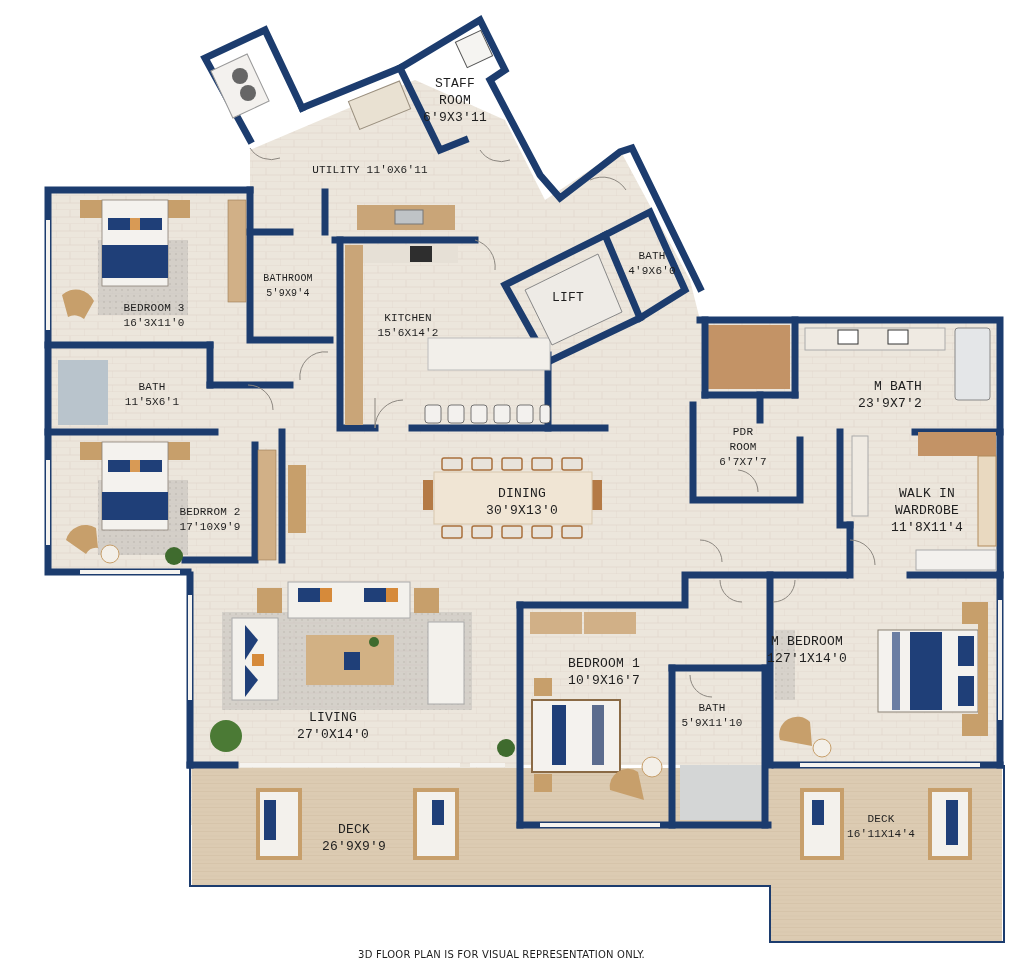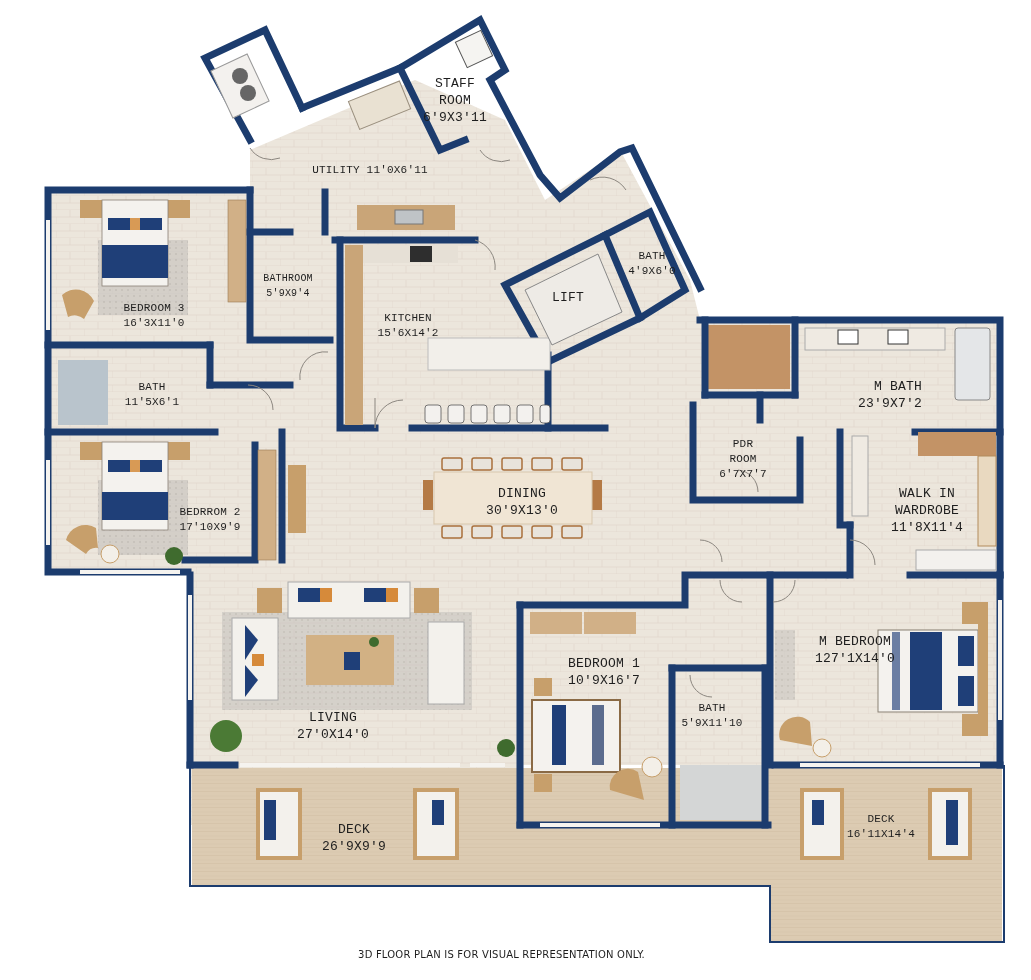--- a/index.html
+++ b/index.html
@@ -319,21 +319,21 @@
 <div class="label" style="left:652px; top:264px;">
   <span class="name">BATH</span>
   <span class="dim">4'9X6'0</span>
 </div>
 
 <div class="label big" style="left:890px; top:395px;text-align:right;">
   <span class="name">M BATH</span>
   <span class="dim">23'9X7'2</span>
 </div>
 
-<div class="label" style="left:743px; top:447px;margin-top:12px;">
+<div class="label" style="left:743px; top:447px;">
   <span class="name">PDR</span>
   <span class="name">ROOM</span>
   <span class="dim">6'7X7'7</span>
 </div>
 
 <div class="label big" style="left:927px; top:510px;">
   <span class="name">WALK IN</span>
   <span class="name">WARDROBE</span>
   <span class="dim">11'8X11'4</span>
 </div>
@@ -351,21 +351,21 @@
 <div class="label big" style="left:604px; top:672px;">
   <span class="name">BEDROOM 1</span>
   <span class="dim">10'9X16'7</span>
 </div>
 
 <div class="label" style="left:712px; top:716px;">
   <span class="name">BATH</span>
   <span class="dim">5'9X11'10</span>
 </div>
 
-<div class="label big" style="left:855px; top:650px;">
+<div class="label big" style="left:807px; top:650px;">
   <span class="name">M BEDROOM</span>
   <span class="dim">127'1X14'0</span>
 </div>
 
 <div class="label big" style="left:354px; top:838px;">
   <span class="name">DECK</span>
   <span class="dim">26'9X9'9</span>
 </div>
 
 <div class="label" style="left:881px; top:827px;">

